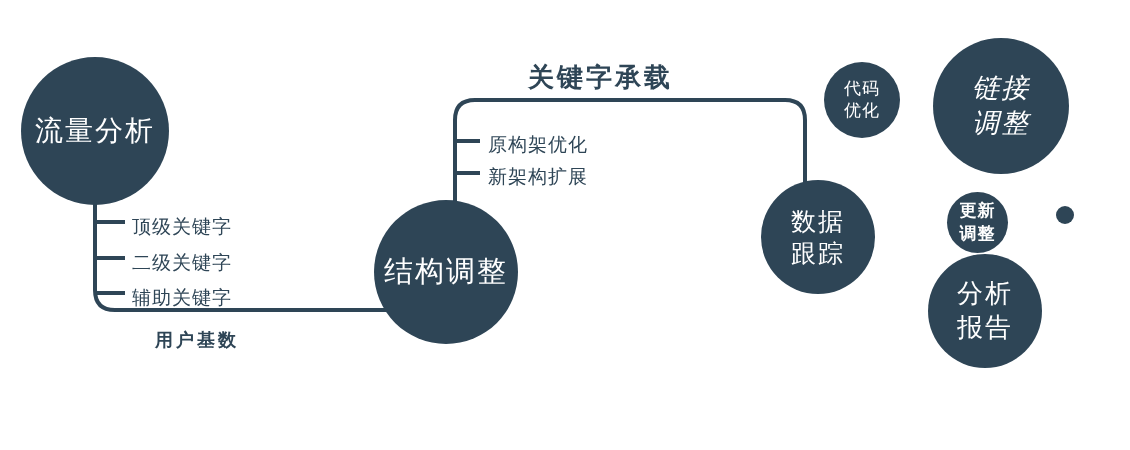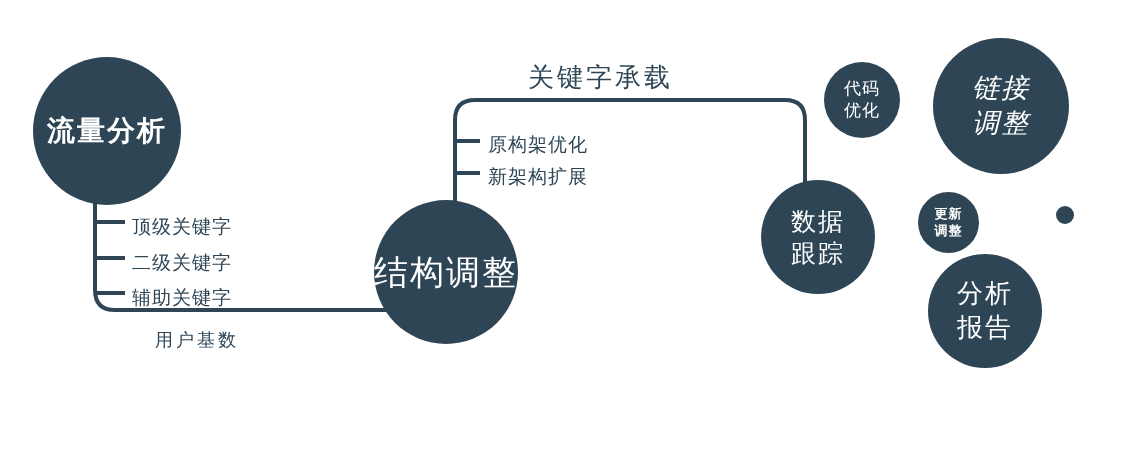--- a/index.html
+++ b/index.html
@@ -27,43 +27,43 @@
     background: var(--primary);
     color: #ffffff;
     display: flex;
     align-items: center;
     justify-content: center;
     text-align: center;
     white-space: pre-line;
     line-height: 1.3;
     letter-spacing: 2px;
   }
-  .node-traffic   { left: 33px;  top: 57px;  width: 148px; height: 148px; font-size: 28px; font-weight: bold; }
-  .node-structure { left: 374px; top: 200px; width: 144px; height: 144px; font-size: 34px; }
+  .node-traffic   { left: 21px;  top: 57px;  width: 148px; height: 148px; font-size: 28px; }
+  .node-structure { left: 374px; top: 200px; width: 144px; height: 144px; font-size: 29px; }
   .node-tracking  { left: 761px; top: 180px; width: 114px; height: 114px; font-size: 25px; }
   .node-code      { left: 824px; top: 62px;  width: 76px;  height: 76px;  font-size: 17px; letter-spacing: 1px; }
   .node-link      { left: 933px; top: 38px;  width: 136px; height: 136px; font-size: 27px; font-style: italic; }
-  .node-update    { left: 918px; top: 192px; width: 61px;  height: 61px;  font-size: 13px; font-weight: bold; letter-spacing: 1px; }
+  .node-update    { left: 947px; top: 192px; width: 61px;  height: 61px;  font-size: 17px; font-weight: bold; letter-spacing: 1px; }
   .node-report    { left: 928px; top: 254px; width: 114px; height: 114px; font-size: 26px; }
   .node-dot       { left: 1056px; top: 206px; width: 18px; height: 18px; }
   .branch-label {
     position: absolute;
     color: var(--primary);
     font-size: 19px;
     letter-spacing: 1px;
   }
   .bl-t1 { left: 132px; top: 214px; }
   .bl-t2 { left: 132px; top: 250px; }
   .bl-t3 { left: 132px; top: 285px; }
   .bl-s1 { left: 488px; top: 132px; }
   .bl-s2 { left: 488px; top: 164px; }
   .edge-label {
     position: absolute;
     color: var(--primary);
-    font-weight: normal;
+    font-weight: bold;
     letter-spacing: 3px;
   }
   .el-userbase { left: 155px; top: 328px; font-size: 18px; }
   .el-keyword  { left: 528px; top: 60px;  font-size: 26px; }
   .footer-label {
     position: absolute;
     left: 890px; top: 405px;
     color: var(--primary);
     font-size: 27px;
     letter-spacing: 3px;

